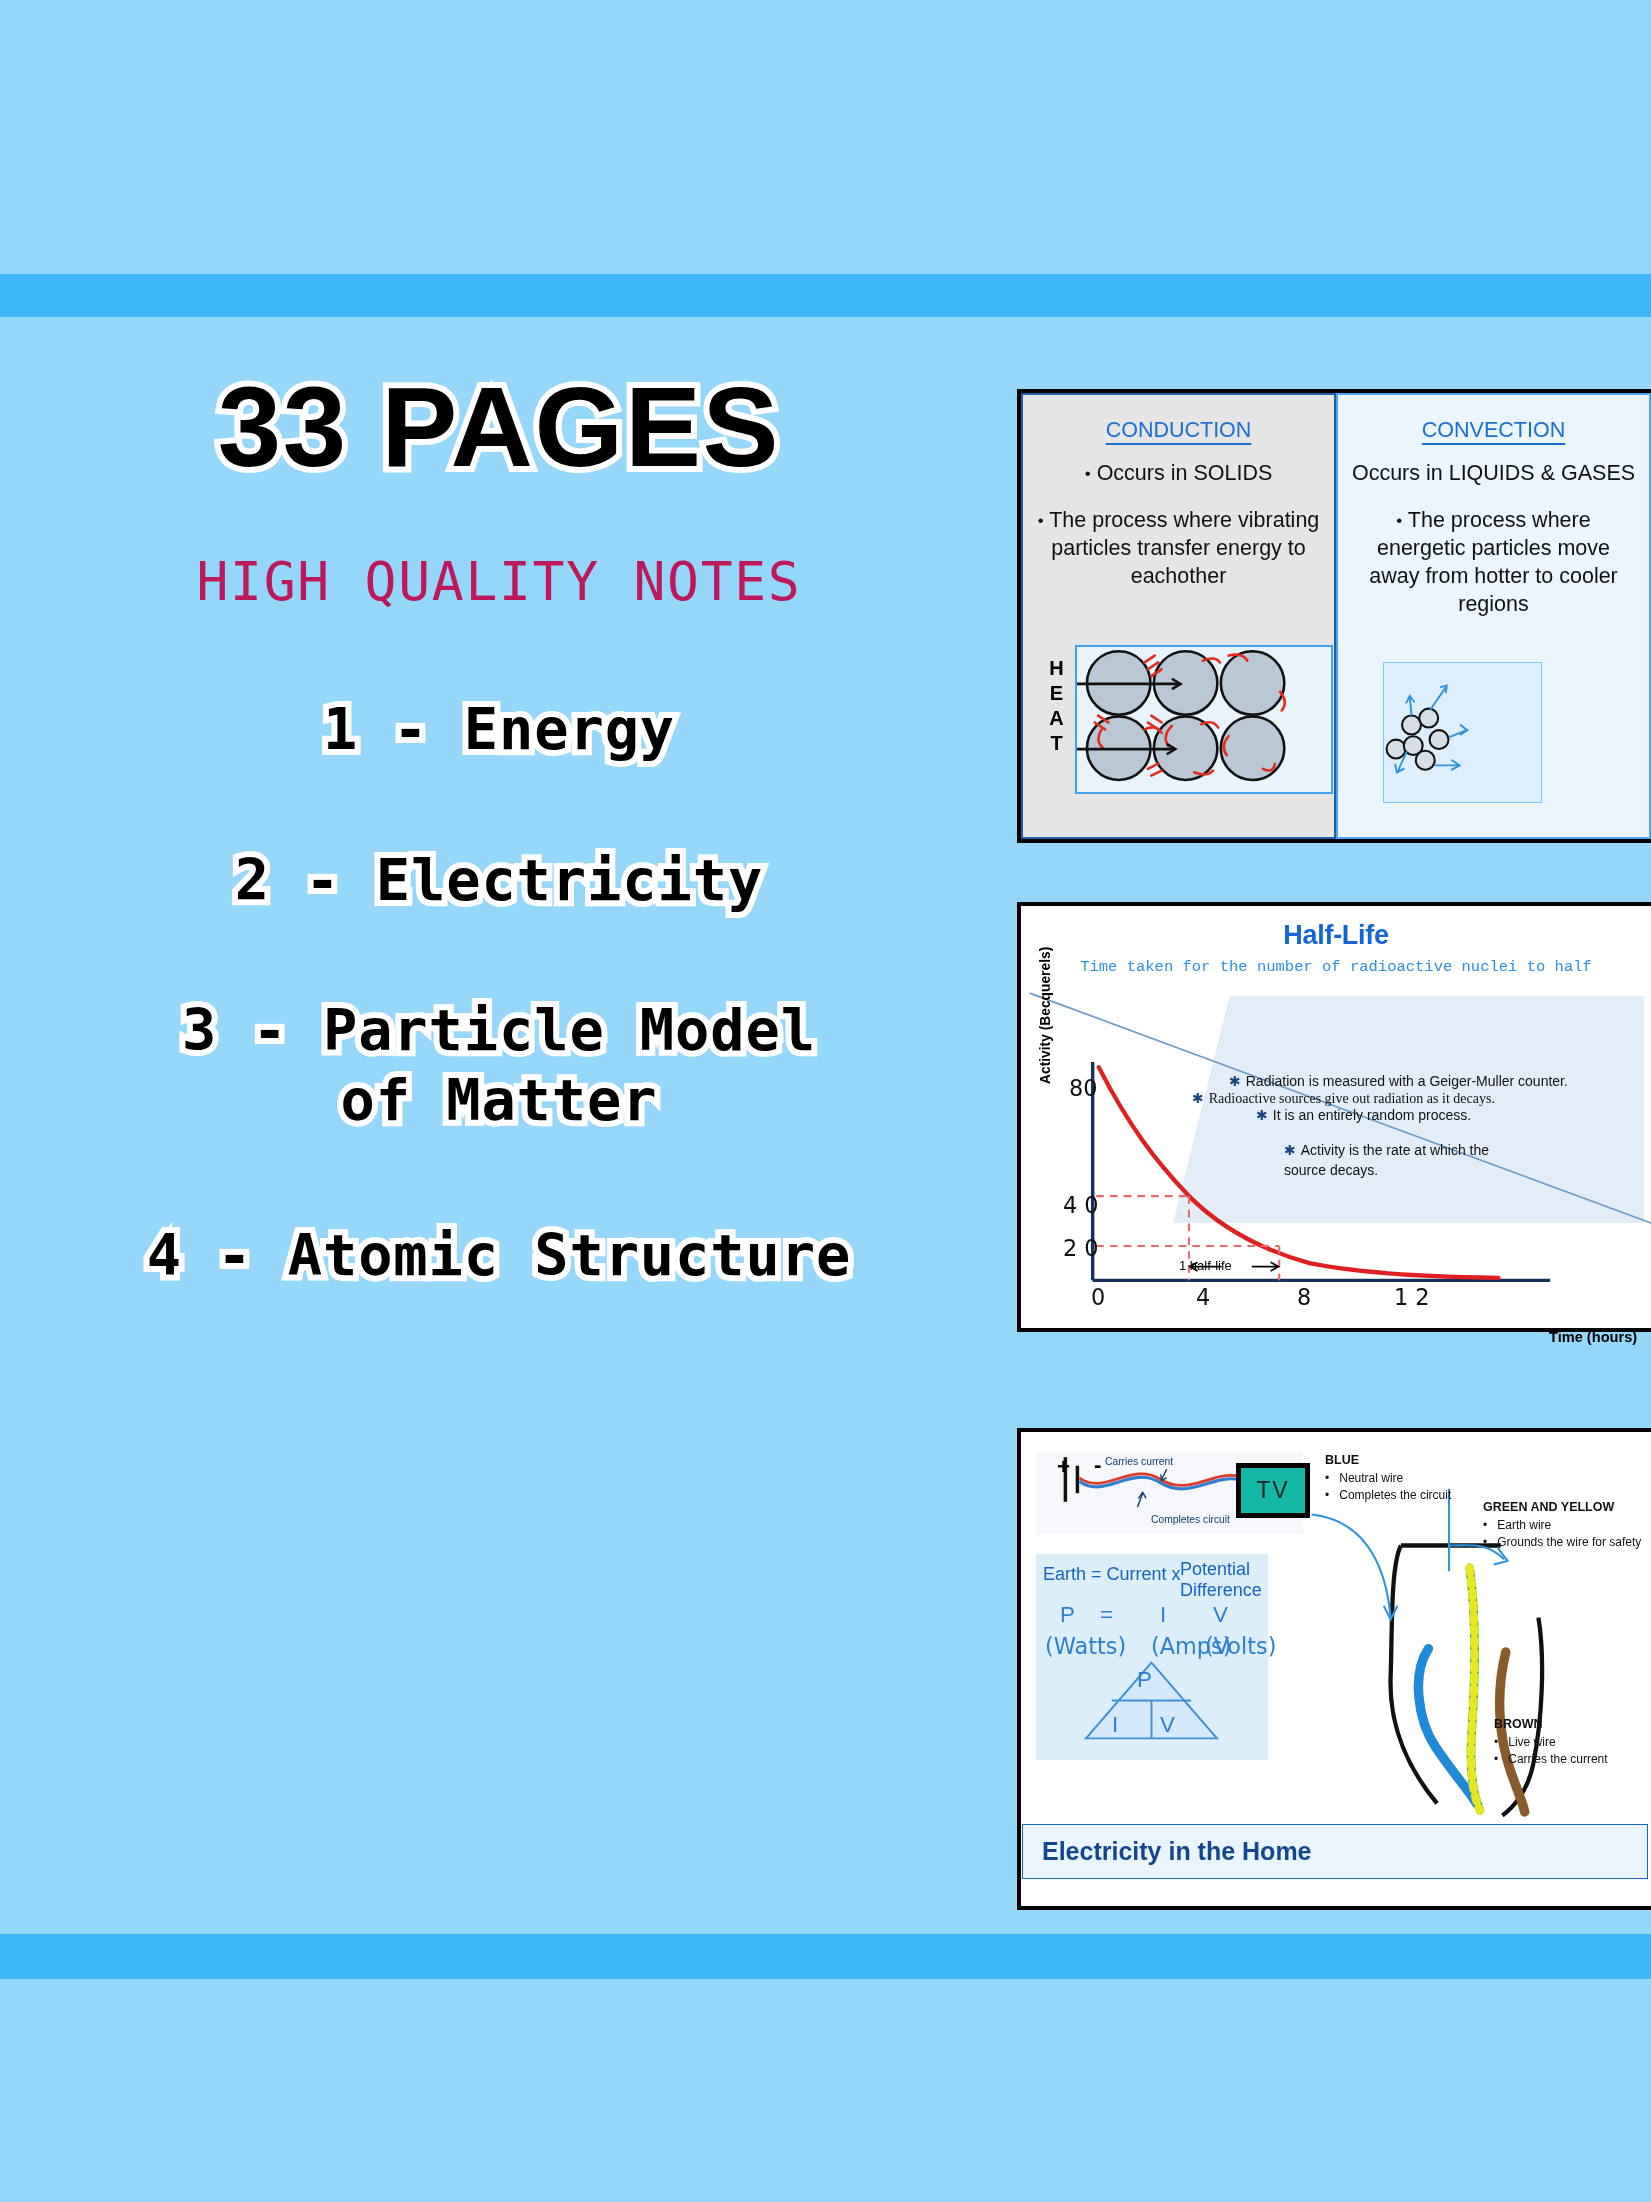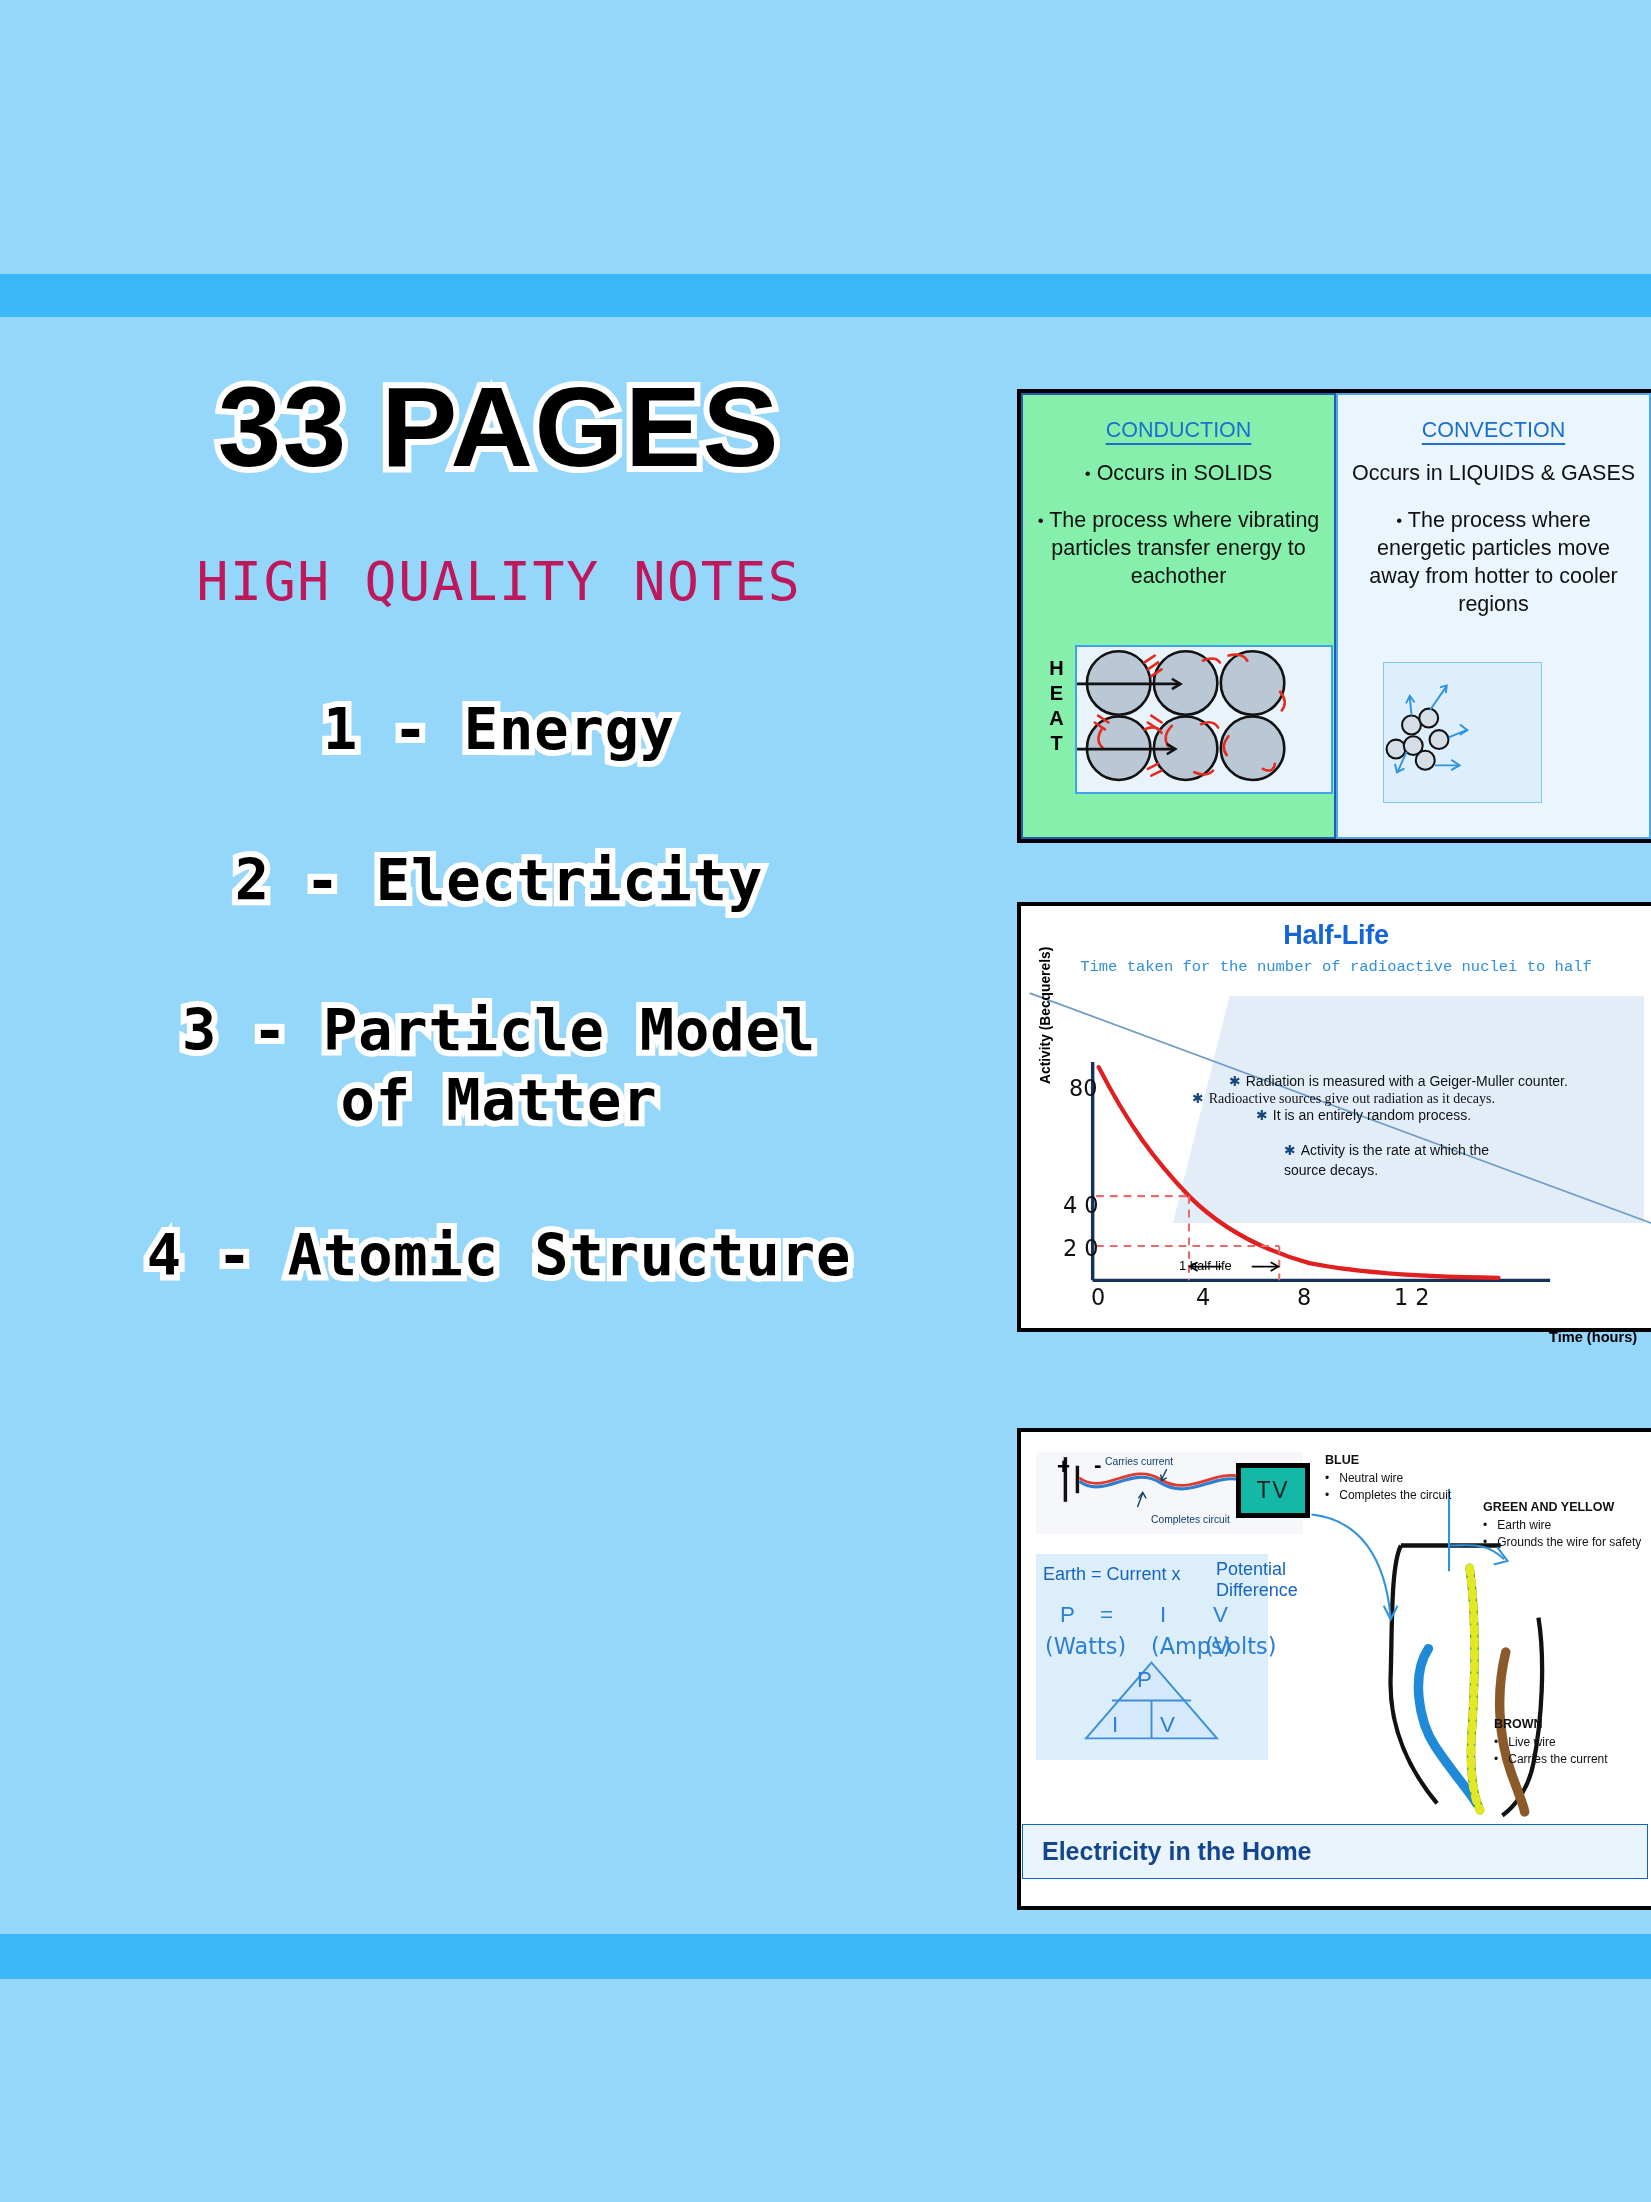--- a/index.html
+++ b/index.html
@@ -55,21 +55,21 @@
   .card{position:absolute;background:#fff;box-sizing:border-box;}
 
   
   #card-heat{
     left:1017px;top:389px;width:638px;height:454px;
     border:4.3px solid #000;background:#fff;
     display:flex;
   }
   #panel-conduction{
     width:50%;height:100%;box-sizing:border-box;
-    border:2.6px solid #1d5fa8;background:#86efac;
+    border:2.6px solid #1d5fa8;background:#e5e5e5;
     position:relative;
   }
   #panel-convection{
     width:50%;height:100%;box-sizing:border-box;
     border:2.6px solid #4aa7ef;background:#eaf5fe;
     position:relative;
   }
   .panel-title{
     text-align:center;font-size:21.5px;color:#1b6fd0;
     padding-top:23px;
@@ -167,21 +167,21 @@
   #pm-minus{position:absolute;left:1094px;top:1452px;font-size:22.4px;font-weight:bold;}
 
   #power-box{
     position:absolute;left:1036px;top:1554px;width:232px;height:206px;
     background:#ddeefb;
   }
   #pw-eq{
     position:absolute;left:1043px;top:1564px;width:215px;
     font-size:18px;color:#1565c0;line-height:1.18;
   }
-  #pw-pot{position:absolute;left:1180px;top:1559px;width:83px;font-size:18px;color:#1565c0;line-height:1.15;text-align:left;margin-left:36px;}
+  #pw-pot{position:absolute;left:1180px;top:1559px;width:83px;font-size:18px;color:#1565c0;line-height:1.15;text-align:left;}
   .pvar{position:absolute;font-size:21.5px;color:#1f6fc4;}
   #v-p{left:1060px;top:1602px;}
   #v-eq{left:1100px;top:1602px;}
   #v-i{left:1160px;top:1602px;}
   #v-v{left:1213px;top:1602px;}
   .punit{position:absolute;font-size:11.2px;color:#1f6fc4;font-family:"DejaVu Sans", sans-serif;}
   #u-w{left:1045px;top:1633px;}
   #u-a{left:1151px;top:1633px;}
   #u-v{left:1205px;top:1633px;}
   #tri-letters span{position:absolute;font-size:22.4px;color:#2d7fd0;}

